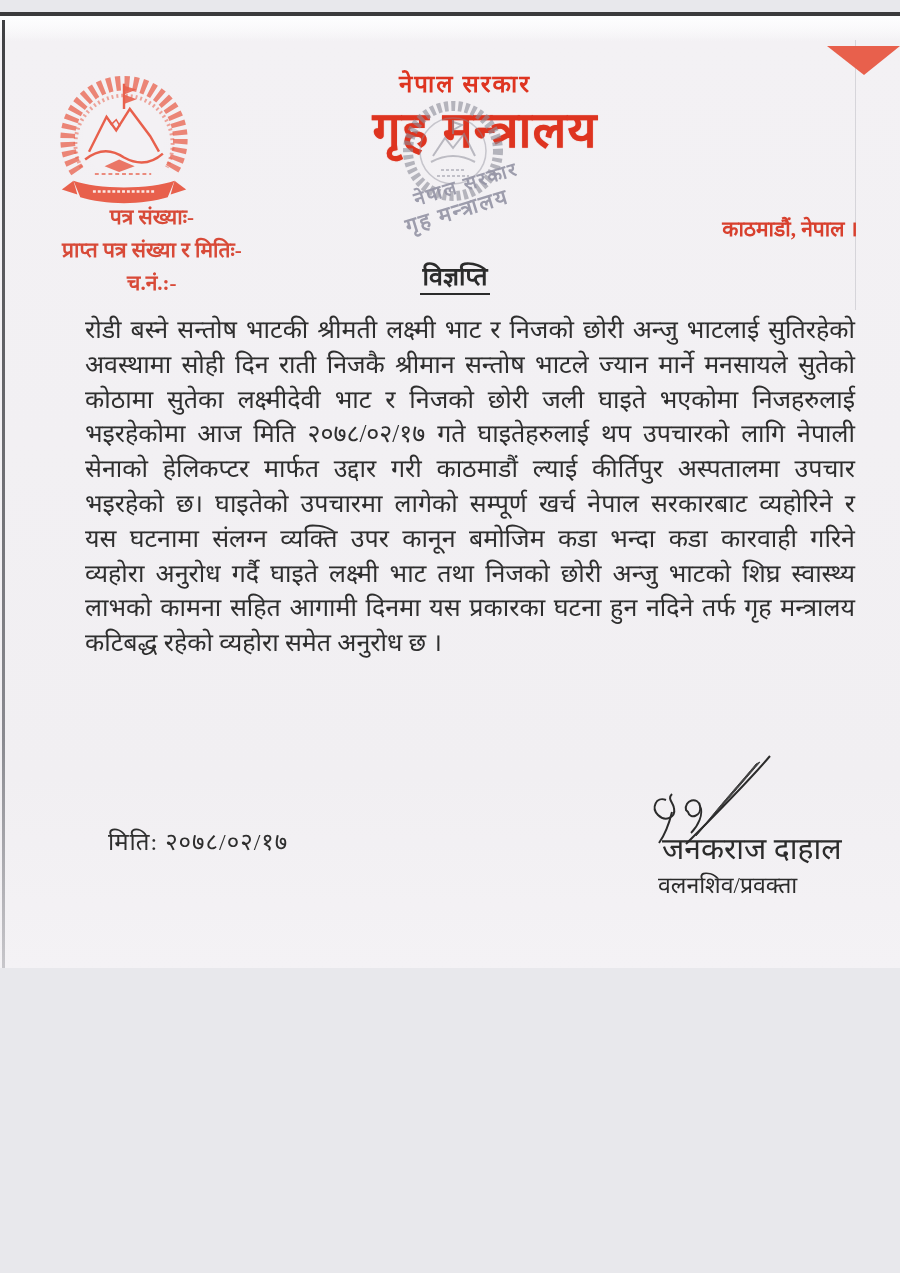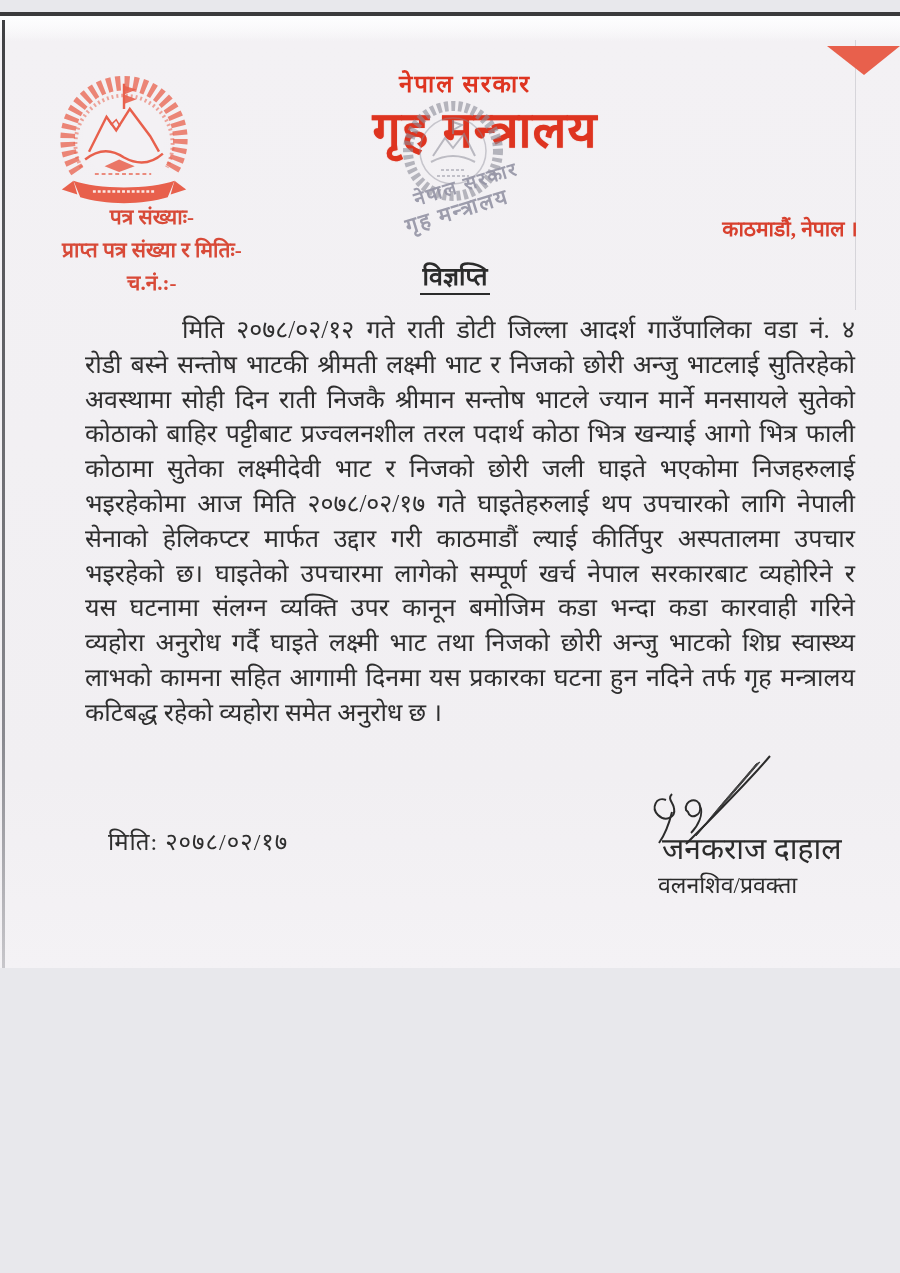--- a/index.html
+++ b/index.html
@@ -108,24 +108,22 @@
 
   <div class="place-block">
     <div>काठमाडौं, नेपाल ।</div>
   </div>
 
   <div class="doc-title">
     <span>विज्ञप्ति</span>
   </div>
 
   <div class="body-text">
-      <div class="body-line first">मिति २०७८/०२/१२ गते राती डोटी जिल्ला आदर्श गाउँपालिका वडा नं. ४</div>
       <div class="body-line">रोडी बस्ने सन्तोष भाटकी श्रीमती लक्ष्मी भाट र निजको छोरी अन्जु भाटलाई सुतिरहेको</div>
       <div class="body-line">अवस्थामा सोही दिन राती निजकै श्रीमान सन्तोष भाटले ज्यान मार्ने मनसायले सुतेको</div>
-      <div class="body-line">कोठाको बाहिर पट्टीबाट प्रज्वलनशील तरल पदार्थ कोठा भित्र खन्याई आगो भित्र फाली</div>
       <div class="body-line">कोठामा सुतेका लक्ष्मीदेवी भाट र निजको छोरी जली घाइते भएकोमा निजहरुलाई</div>
       <div class="body-line">भइरहेकोमा आज मिति २०७८/०२/१७ गते घाइतेहरुलाई थप उपचारको लागि नेपाली</div>
       <div class="body-line">सेनाको हेलिकप्टर मार्फत उद्दार गरी काठमाडौं ल्याई कीर्तिपुर अस्पतालमा उपचार</div>
       <div class="body-line">भइरहेको छ। घाइतेको उपचारमा लागेको सम्पूर्ण खर्च नेपाल सरकारबाट व्यहोरिने र</div>
       <div class="body-line">यस घटनामा संलग्न व्यक्ति उपर कानून बमोजिम कडा भन्दा कडा कारवाही गरिने</div>
       <div class="body-line">व्यहोरा अनुरोध गर्दै घाइते लक्ष्मी भाट तथा निजको छोरी अन्जु भाटको शिघ्र स्वास्थ्य</div>
       <div class="body-line">लाभको कामना सहित आगामी दिनमा यस प्रकारका घटना हुन नदिने तर्फ गृह मन्त्रालय</div>
       <div class="body-line last">कटिबद्ध रहेको व्यहोरा समेत अनुरोध छ ।</div>
     </div>
 

